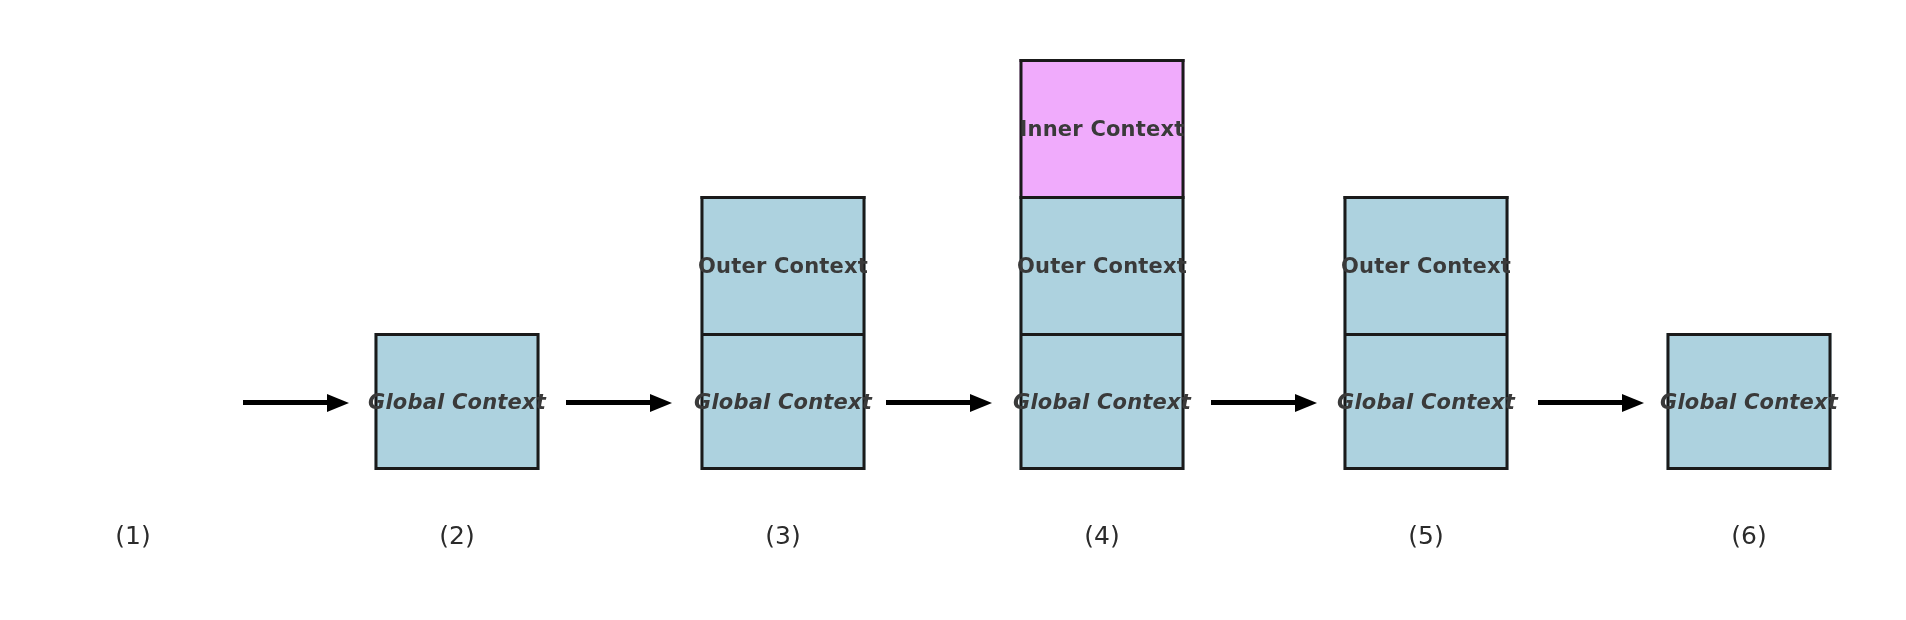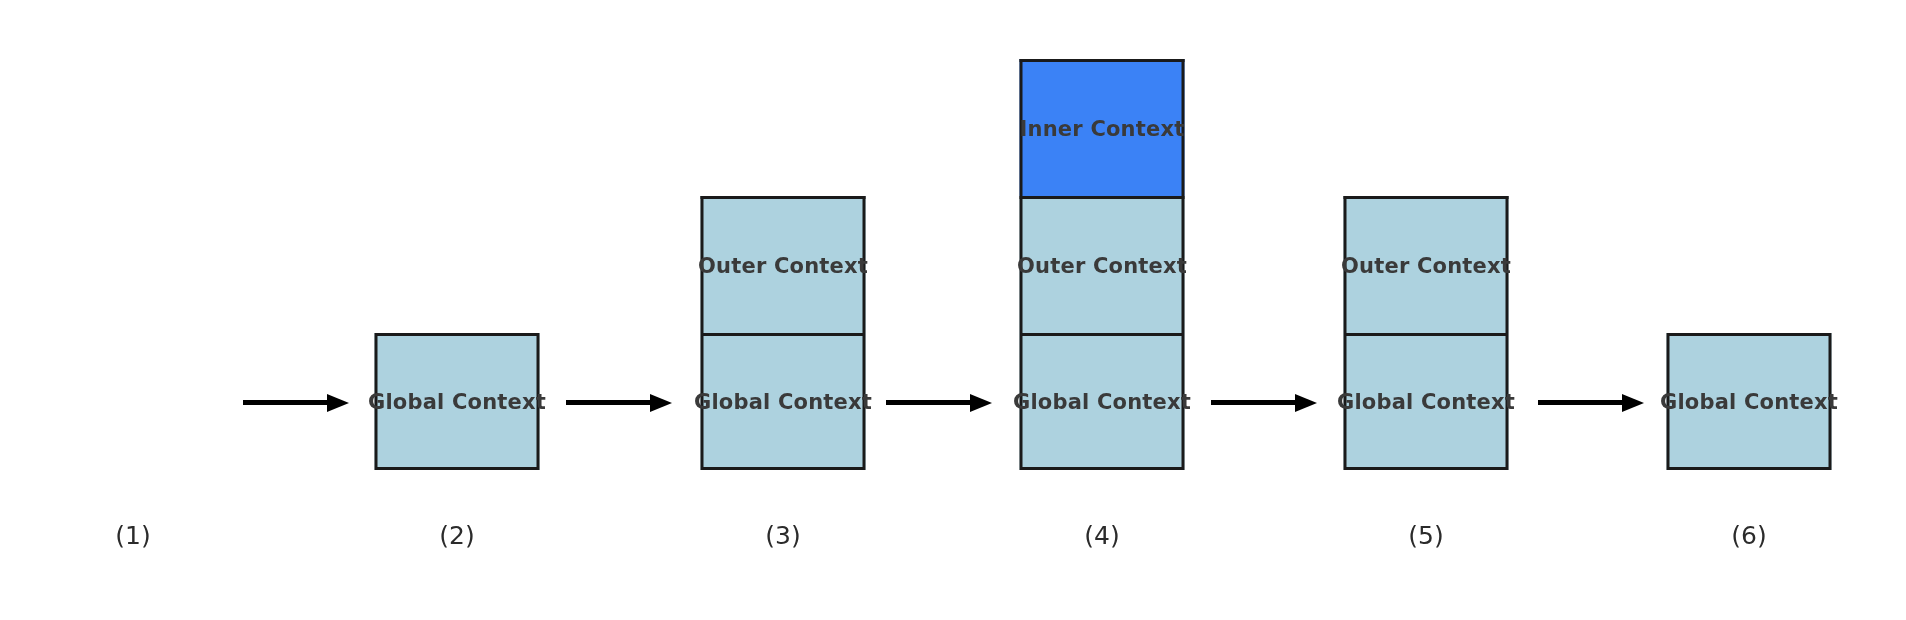--- a/index.html
+++ b/index.html
@@ -40,20 +40,21 @@
     position: relative;
     box-sizing: border-box;
     width: 165px;
     height: 137px;
     background: #ADD2DF;
     border: 3px solid #1a1a1a;
     border-bottom-width: 0;
   }
   .stack .frame:last-child {
     border-bottom-width: 3px;
+    font-style: italic;
   }
   
   .frame-label {
     position: absolute;
     left: 50%;
     top: 50%;
     transform: translate(-50%, -50%);
     white-space: nowrap;
     font-size: 21px;
     font-weight: bold;
@@ -143,21 +144,21 @@
           <span class="frame-label" style="color: rgb(58, 58, 58);">Outer Context</span>
         </div>
         <div class="frame" style="background: rgb(173, 210, 223); border-color: rgb(26, 26, 26);">
           <span class="frame-label" style="color: rgb(58, 58, 58);">Global Context</span>
         </div>
       </div>
       <div class="caption" style="color: rgb(43, 43, 43);">(3)</div>
     </div>
     <div class="column" style="left: 1102px;">
       <div class="stack">
-        <div class="frame" style="background: #3b82f6; border-color: rgb(26, 26, 26);">
+        <div class="frame" style="background: #f0abfc; border-color: rgb(26, 26, 26);">
           <span class="frame-label" style="color: rgb(58, 58, 58);">Inner Context</span>
         </div>
         <div class="frame" style="background: rgb(173, 210, 223); border-color: rgb(26, 26, 26);">
           <span class="frame-label" style="color: rgb(58, 58, 58);">Outer Context</span>
         </div>
         <div class="frame" style="background: rgb(173, 210, 223); border-color: rgb(26, 26, 26);">
           <span class="frame-label" style="color: rgb(58, 58, 58);">Global Context</span>
         </div>
       </div>
       <div class="caption" style="color: rgb(43, 43, 43);">(4)</div>

